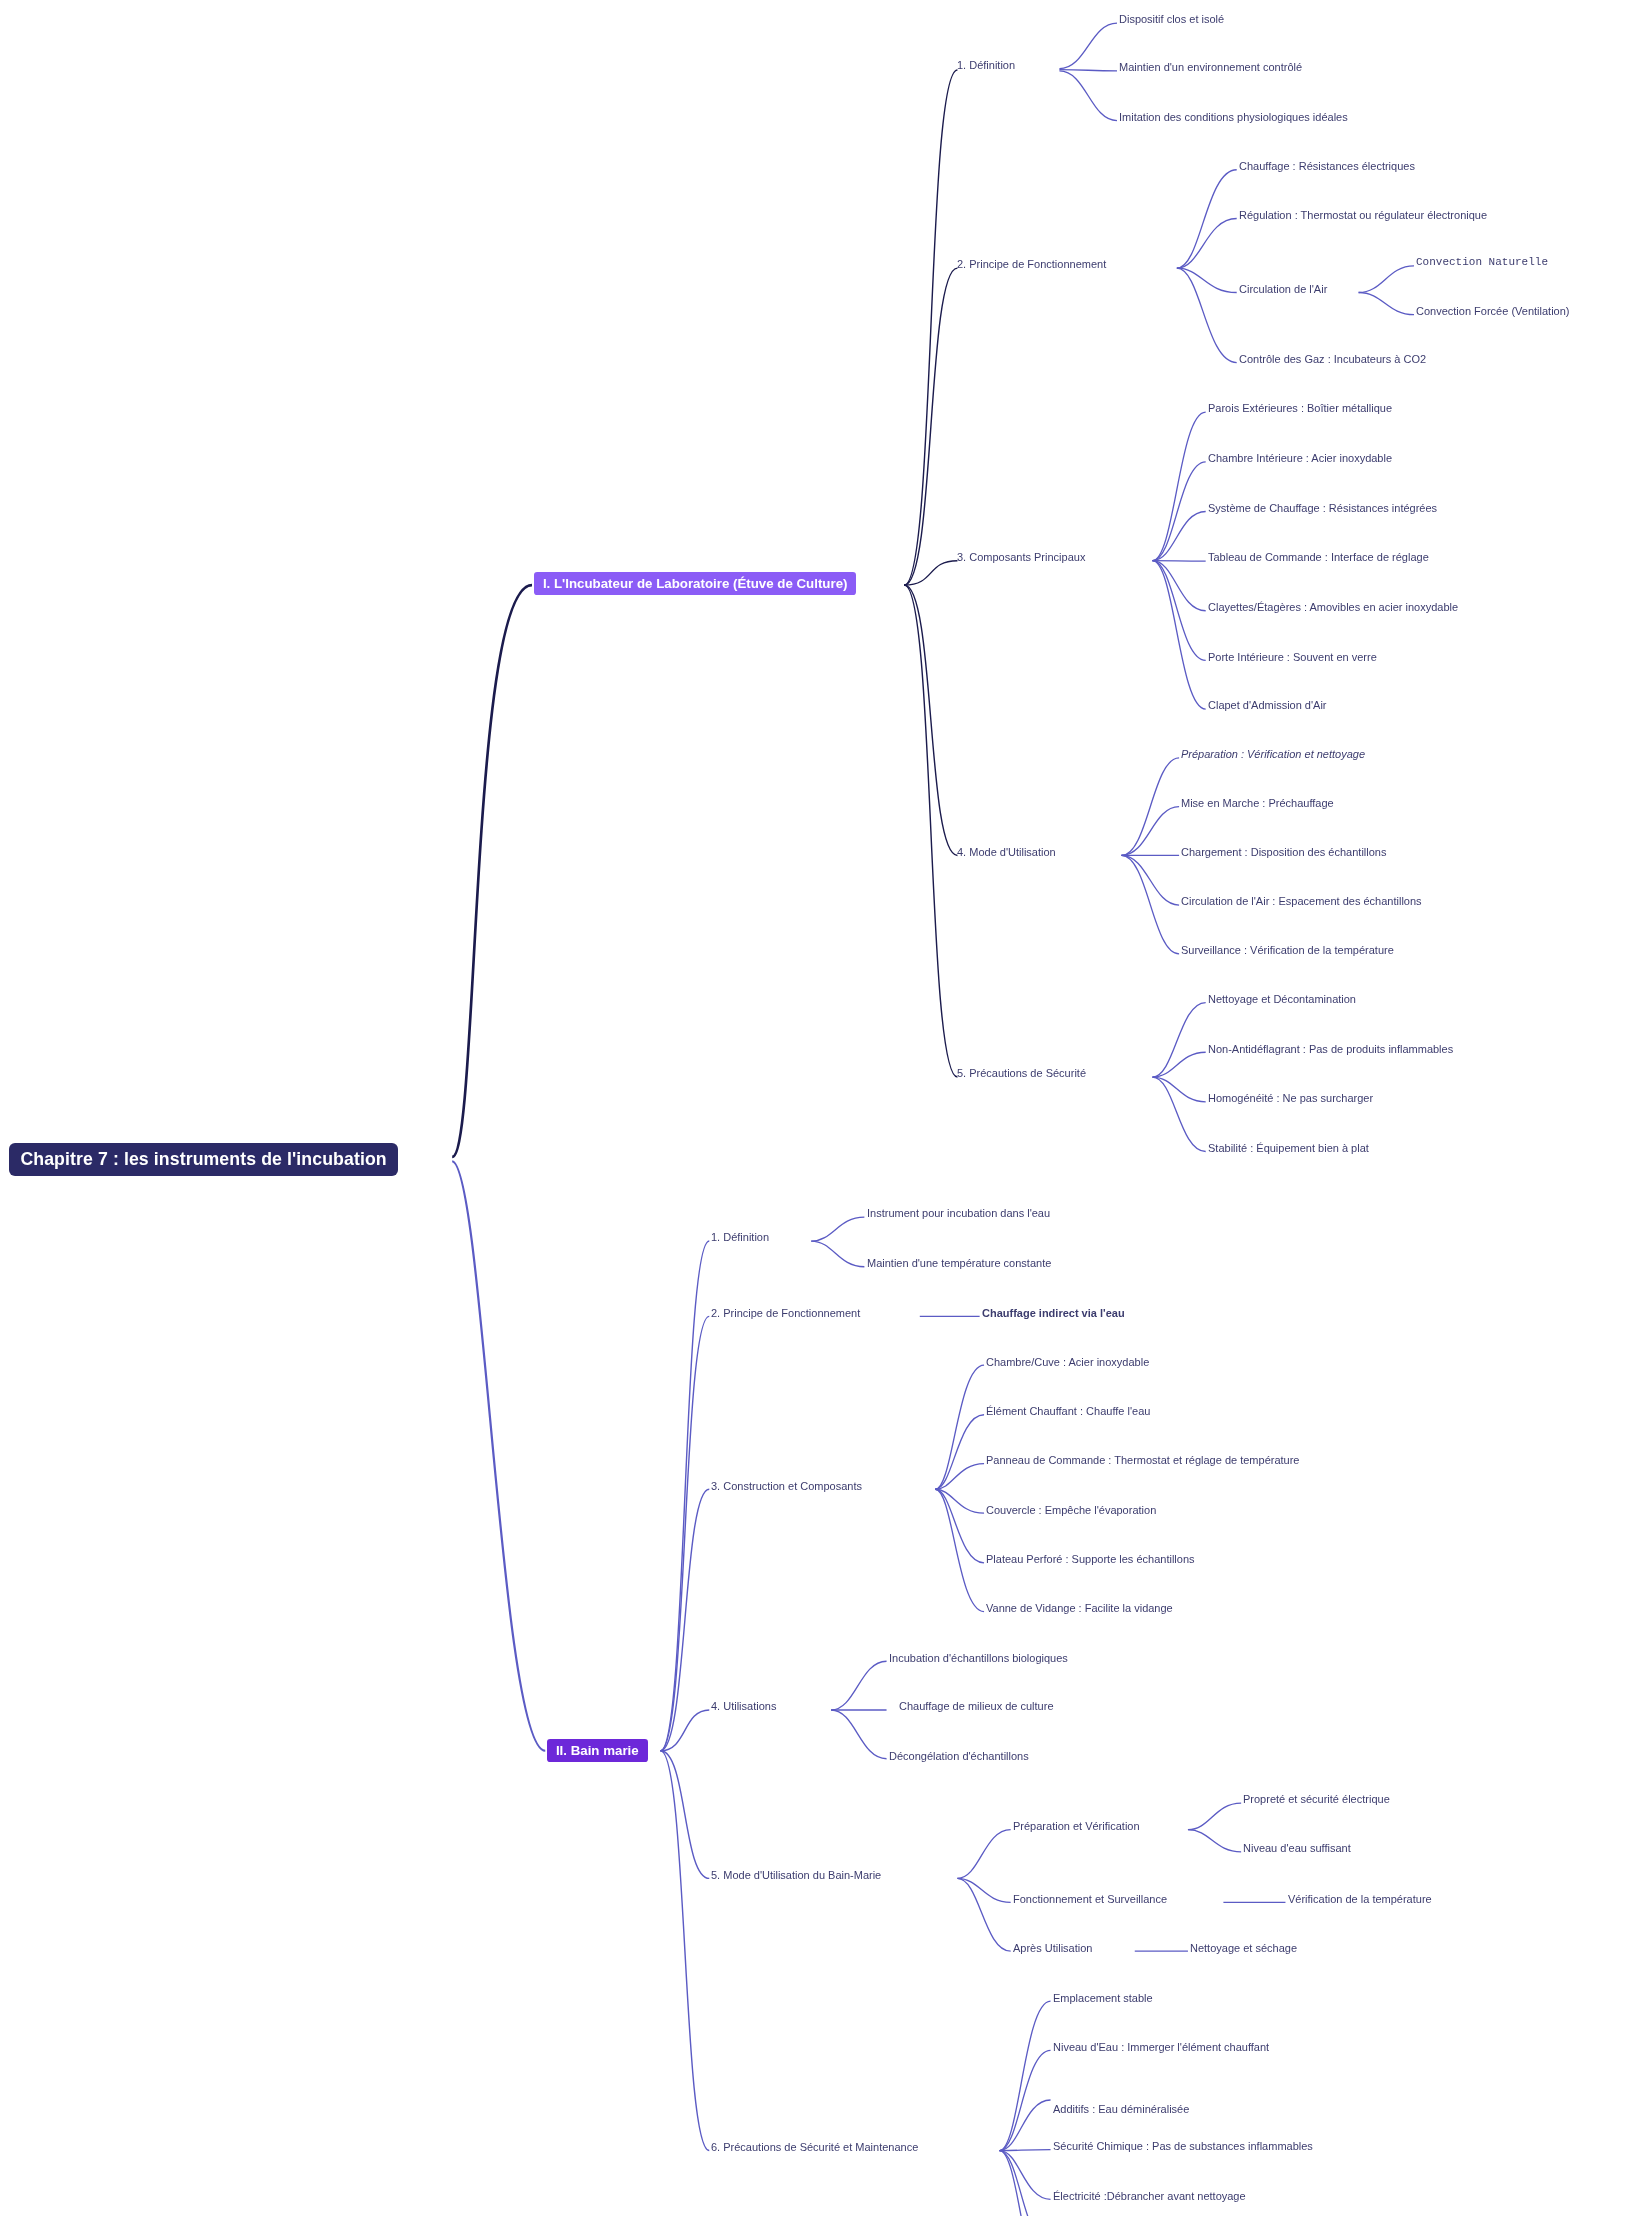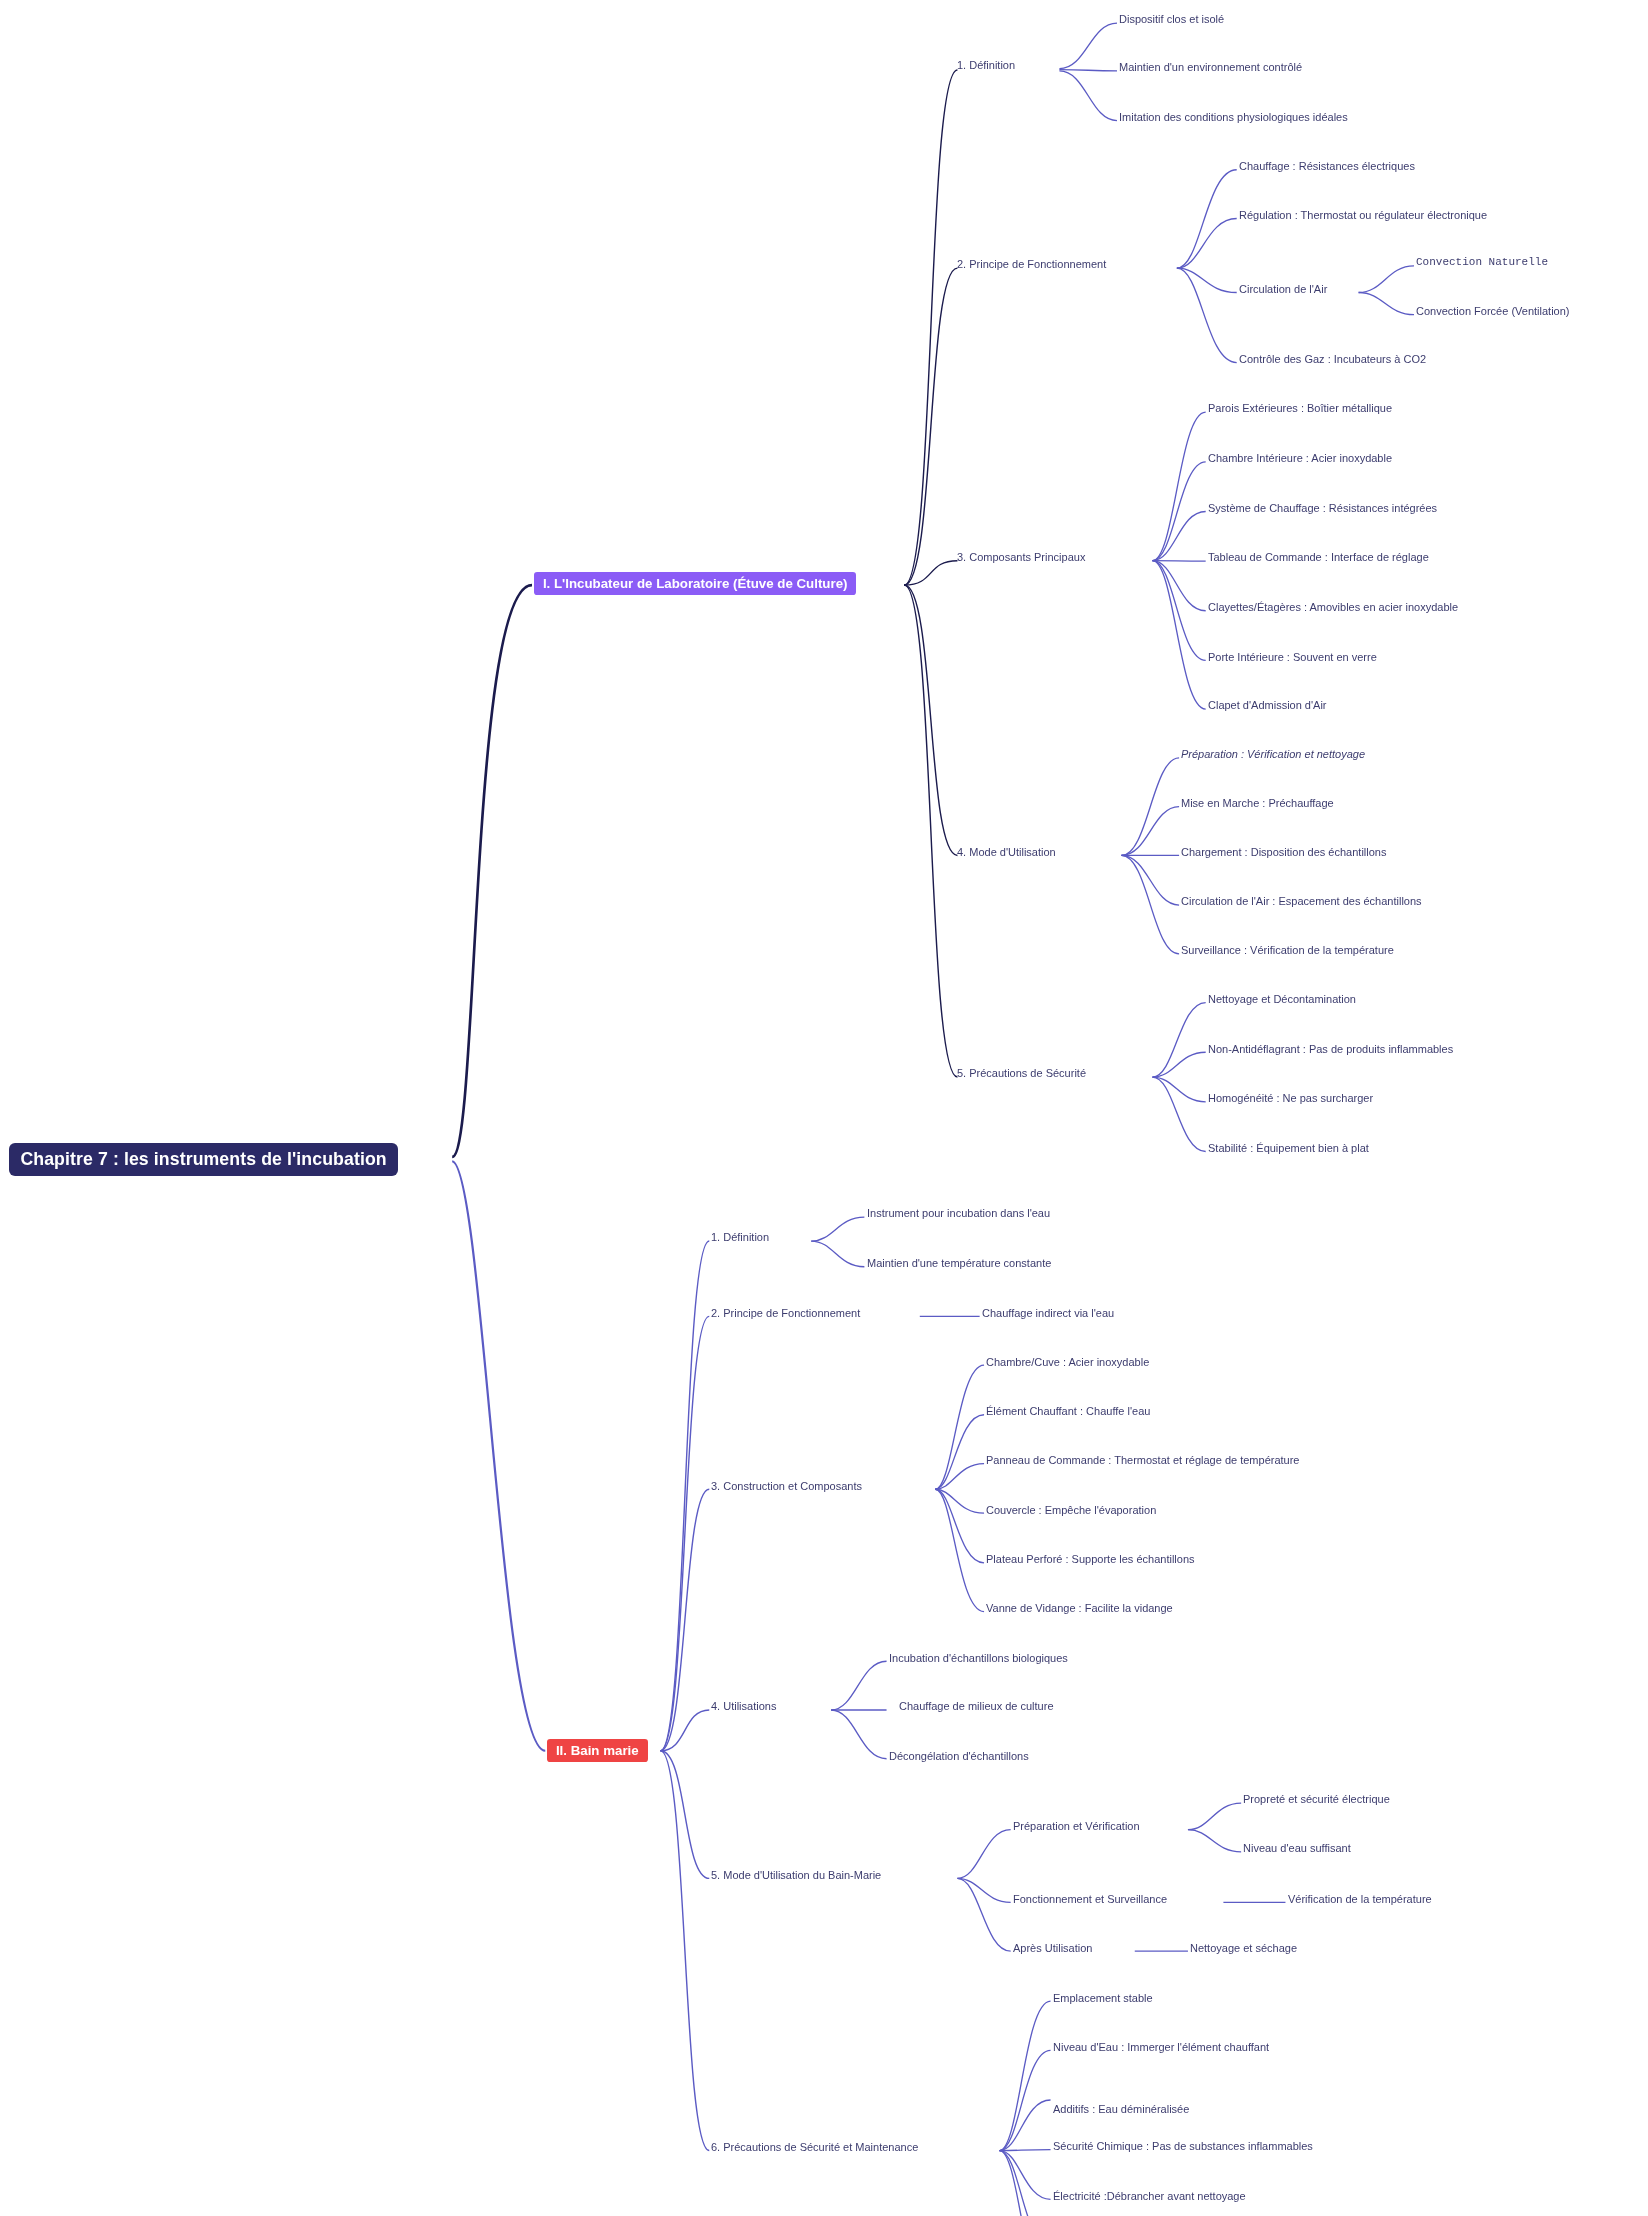--- a/index.html
+++ b/index.html
@@ -5,21 +5,21 @@
   html,body{margin:0;padding:0;background:#ffffff;}
   body{width:1649px;height:2350px;position:relative;font-family:"Liberation Sans",sans-serif;}
   #canvas{position:absolute;left:0;top:0;width:1649px;height:2350px;}
   svg.links{position:absolute;left:0;top:0;width:1649px;height:2350px;pointer-events:none;}
   .node{position:absolute;white-space:nowrap;}
   .root{
     background:#2b2a66;color:#ffffff;font-weight:bold;font-size:17.7px;
     padding:6.2px 11.5px;border-radius:3.5px;letter-spacing:0.1px;
   }
   .branch{
-    background:#ef4444;color:#ffffff;font-weight:bold;font-size:13.3px;
+    background:#6d28d9;color:#ffffff;font-weight:bold;font-size:13.3px;
     padding:4px 8.9px;border-radius:3.1px;
   }
   .branch.b1{background:#8b5cf6;}
   .lvl2{color:#3c3c6e;font-size:11px;}
   .lvl3{color:#3c3c6e;font-size:11px;}
   .lvl4{color:#3c3c6e;font-size:11px;}
 </style>
 </head>
 <body>
 
@@ -176,21 +176,21 @@
   <div class="node lvl3" style="left:1208px;top:1092px;">Homogénéité : Ne pas surcharger</div>
   <div class="node lvl3" style="left:1208px;top:1142px;">Stabilité : Équipement bien à plat</div>
 
   <div class="node branch" style="left:547px;top:1739px;">II. Bain marie</div>
 
   <div class="node lvl2" style="left:711px;top:1231px;">1. Définition</div>
   <div class="node lvl3" style="left:867px;top:1207px;">Instrument pour incubation dans l'eau</div>
   <div class="node lvl3" style="left:867px;top:1257px;">Maintien d'une température constante</div>
 
   <div class="node lvl2" style="left:711px;top:1307px;">2. Principe de Fonctionnement</div>
-  <div class="node lvl3" style="left:982px;top:1307px;">Chauffage indirect via l'eau</div>
+  <div class="node lvl3" style="left:982px;top:1307px;font-weight:bold;">Chauffage indirect via l'eau</div>
 
   <div class="node lvl2" style="left:711px;top:1480px;">3. Construction et Composants</div>
   <div class="node lvl3" style="left:986px;top:1356px;">Chambre/Cuve : Acier inoxydable</div>
   <div class="node lvl3" style="left:986px;top:1405px;">Élément Chauffant : Chauffe l'eau</div>
   <div class="node lvl3" style="left:986px;top:1454px;">Panneau de Commande : Thermostat et réglage de température</div>
   <div class="node lvl3" style="left:986px;top:1504px;">Couvercle : Empêche l'évaporation</div>
   <div class="node lvl3" style="left:986px;top:1553px;">Plateau Perforé : Supporte les échantillons</div>
   <div class="node lvl3" style="left:986px;top:1602px;">Vanne de Vidange : Facilite la vidange</div>
 
   <div class="node lvl2" style="left:711px;top:1700px;">4. Utilisations</div>

